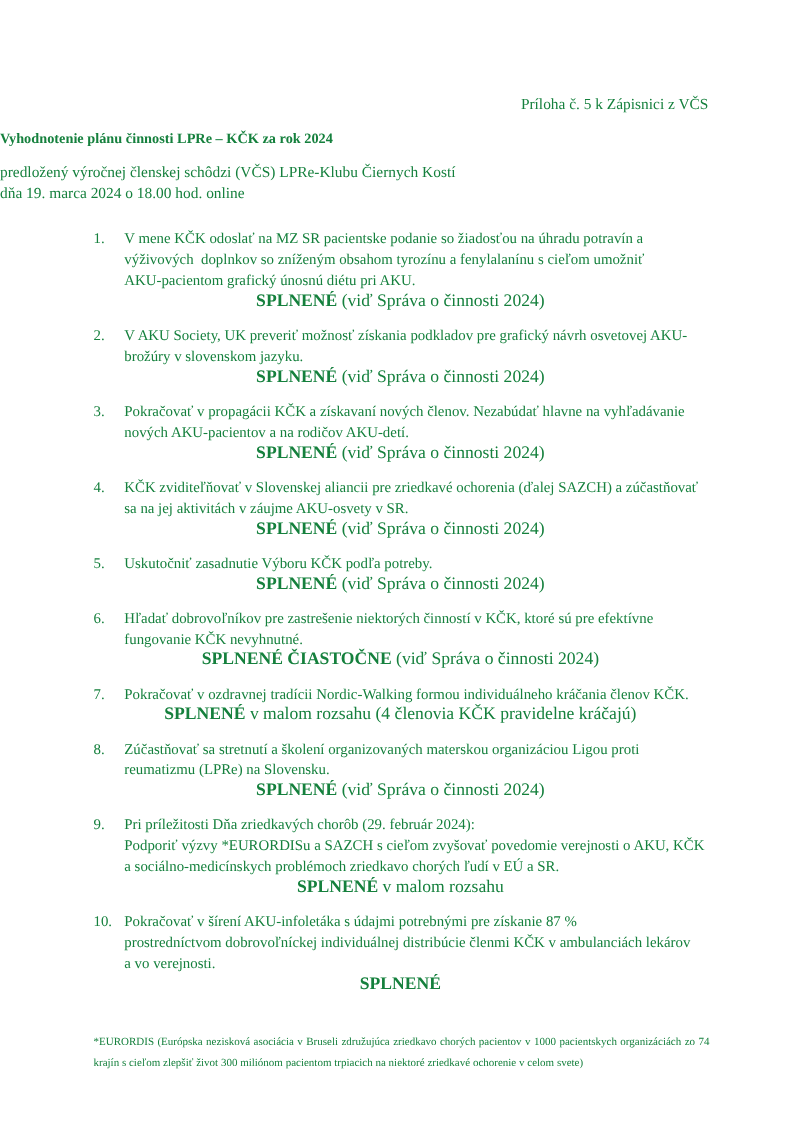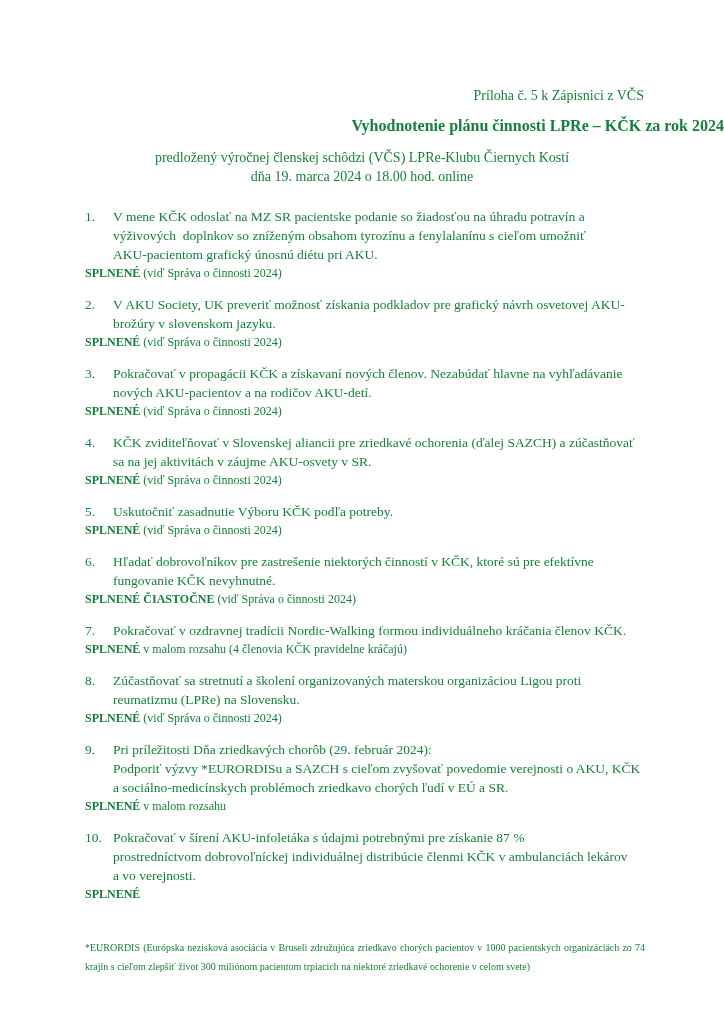--- a/index.html
+++ b/index.html
@@ -14,39 +14,38 @@
     position: relative;
   }
   .annotation {
     padding-top: 86px;
     margin-right: 80px;
     text-align: right;
     font-size: 14px;
   }
   .title {
     margin-top: 10px;
-    text-align: right;
+    text-align: left;
     font-weight: bold;
-    font-size: 16px;
+    font-size: 13px;
     line-height: 22px;
   }
   .subtitle {
     margin-top: 11px;
-    text-align: center;
     font-size: 14px;
     font-family: Liberation Serif, serif;
   }
   .list {
     margin: 21px 81px 0 85px;
   }
   .item { margin-bottom: 12px; }
   .item-row { display: flex; }
   .num { flex: none; width: 28px; font-size: 13.5px; }
   .txt { flex: 1; white-space: pre-wrap; font-size: 13.5px; }
-  .status { text-align: left; font-size: 12px; }
+  .status { text-align: center; font-size: 16px; }
   .status-bold { font-weight: bold; }
   .footnote {
     margin: 34px 79px 0 85px;
     text-align: justify;
     font-size: 10px;
     line-height: 19px;
   }
 </style>
 </head>
 <body>

